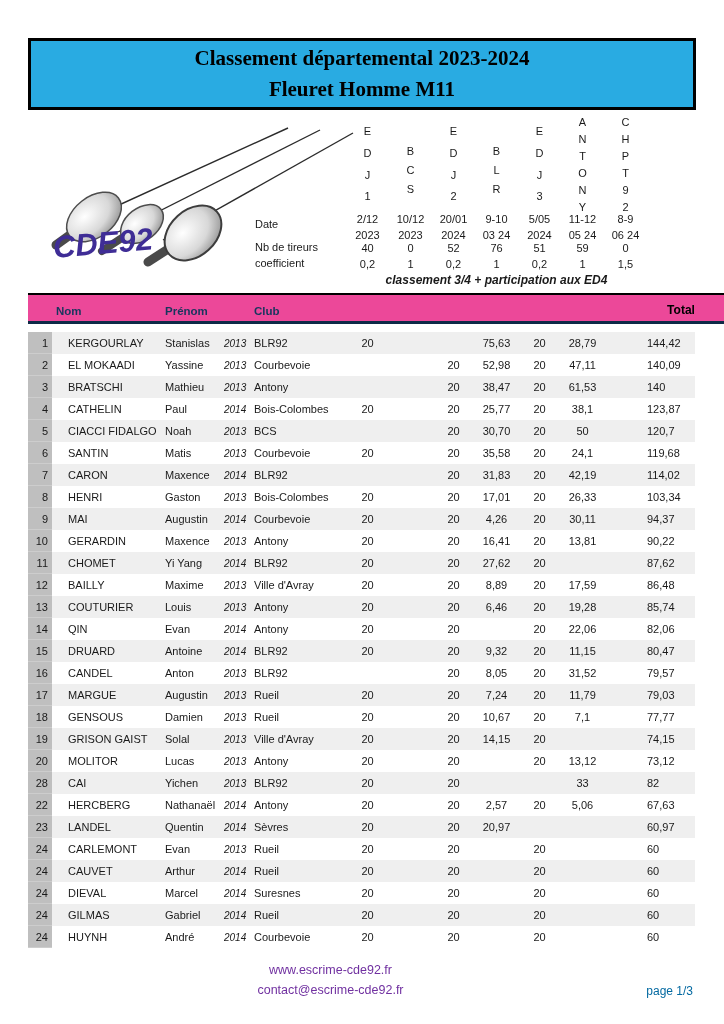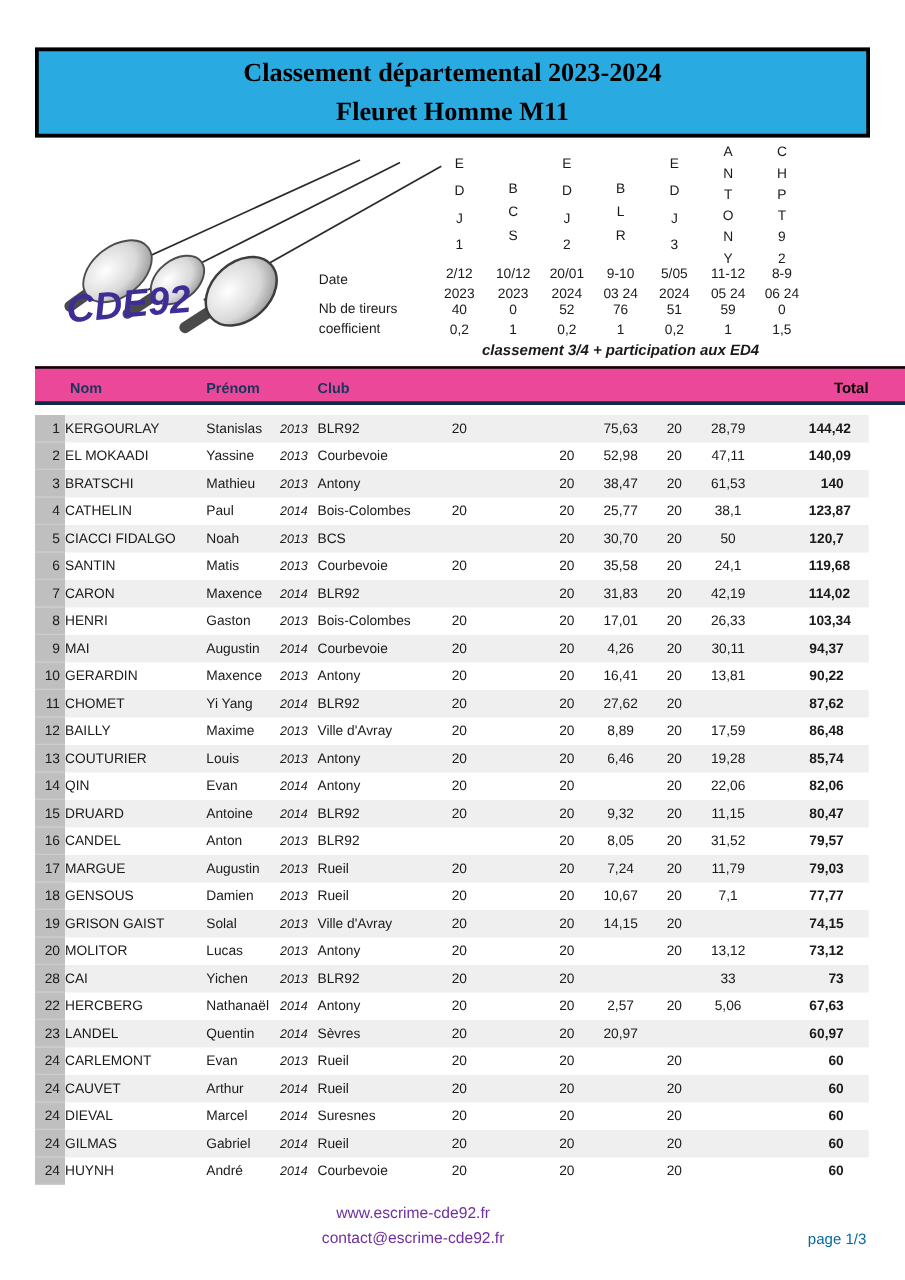--- a/index.html
+++ b/index.html
@@ -41,26 +41,26 @@
          align-items:end;padding-bottom:4px;color:#17365d;font-size:11.5px;font-weight:bold;}
   .h-nom{grid-column:2;padding-left:4px;}
   .h-prenom{grid-column:3;padding-left:3px;}
   .h-club{grid-column:5;padding-left:2px;}
   .h-total{grid-column:13;text-align:center;padding-right:19px;color:#000;font-size:12px;}
   .rows{position:absolute;left:28px;top:332px;width:667px;}
   .trow{height:22px;align-items:center;font-size:11px;}
   .trow:nth-child(odd){background:#efefef;}
   .rank{background:#bfbfbf;height:100%;display:flex;align-items:center;justify-content:flex-end;
         padding-right:4px;box-sizing:border-box;border-bottom:1px solid #cdcdcd;}
-  .nom{padding-left:0;white-space:nowrap;}
+  .nom{padding-left:16px;white-space:nowrap;}
   .prenom{padding-left:3px;white-space:nowrap;}
   .yr{font-style:italic;font-size:10px;text-align:right;padding-right:7px;}
   .club{padding-left:2px;white-space:nowrap;}
   .val{text-align:center;}
-  .tot{text-align:right;font-weight:bold;padding-right:20px;}
+  .tot{font-weight:normal;padding-right:20px;}
 
   
   .f-site,.f-email{position:absolute;left:0;width:661px;text-align:center;color:#7030a0;font-size:12.5px;}
   .f-site{top:963px;}
   .f-email{top:983px;}
   .f-page{position:absolute;top:984px;right:31px;font-size:12px;color:#0369a1;}
 </style>
 </head>
 <body>
 
@@ -533,21 +533,21 @@
     <div class="prenom">Yichen</div>
     <div class="yr">2013</div>
     <div class="club">BLR92</div>
     <div class="val">20</div>
     <div class="val"></div>
     <div class="val">20</div>
     <div class="val"></div>
     <div class="val"></div>
     <div class="val">33</div>
     <div class="val"></div>
-    <div class="tot">73</div>
+    <div class="tot">82</div>
   </div>
 
   <div class="trow grid13">
     <div class="rank">22</div>
     <div class="nom">HERCBERG</div>
     <div class="prenom">Nathanaël</div>
     <div class="yr">2014</div>
     <div class="club">Antony</div>
     <div class="val">20</div>
     <div class="val"></div>

